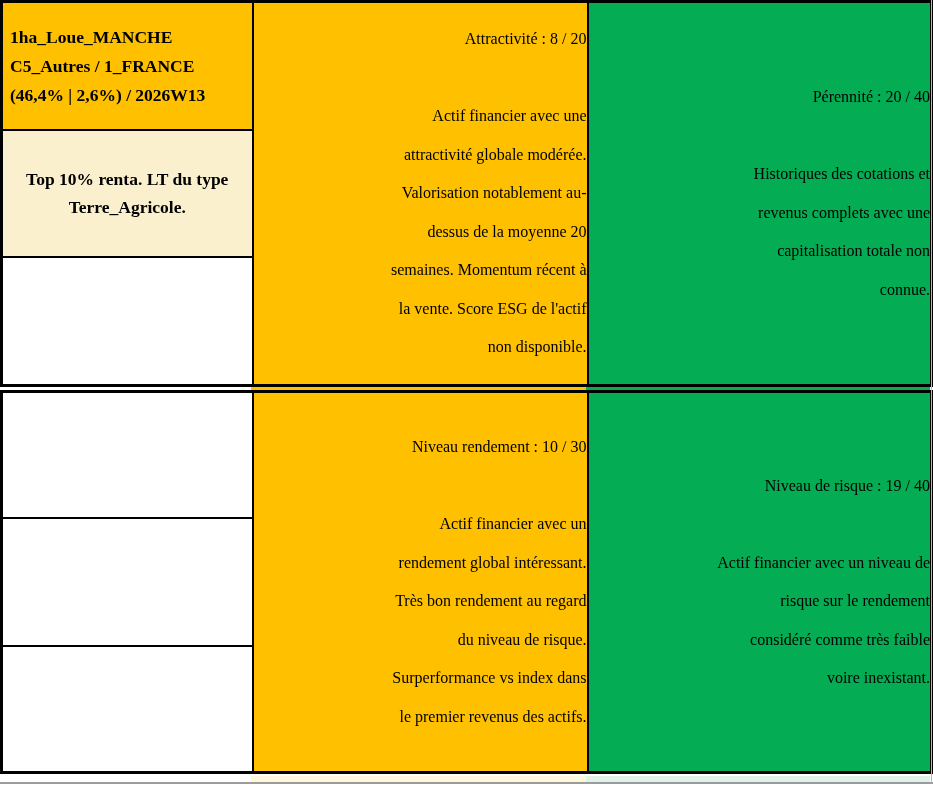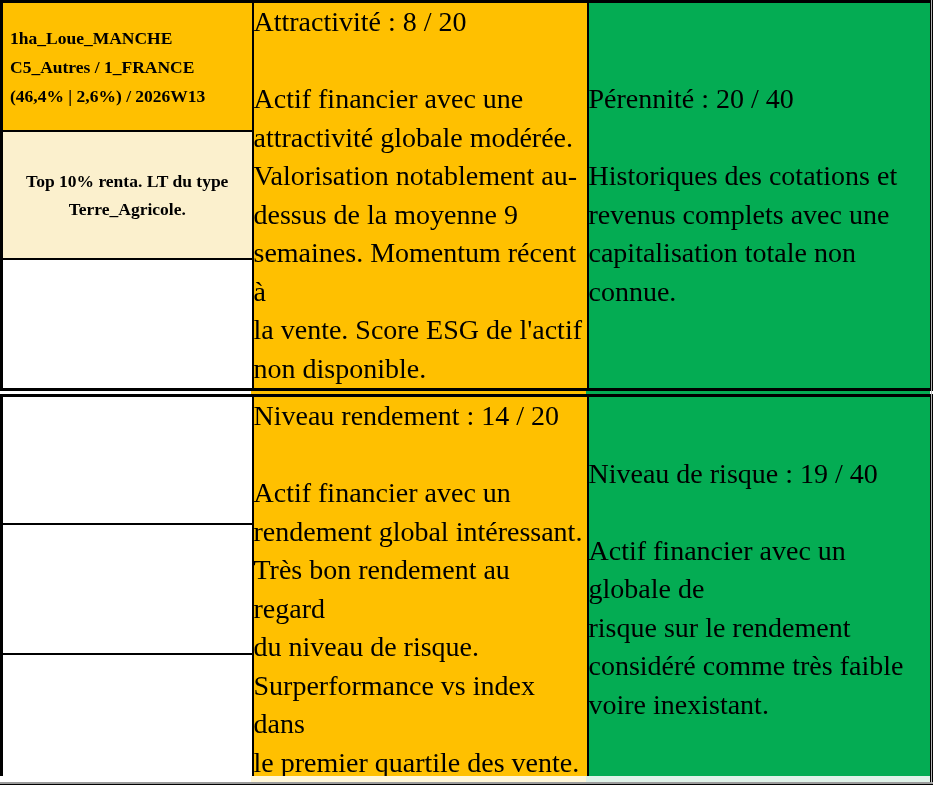--- a/index.html
+++ b/index.html
@@ -36,22 +36,22 @@
 
   .asset-title{
     font-size:17.5px;font-weight:bold;line-height:29px;
     padding:6px 6px 4px 7px;text-align:left;
   }
   .asset-note{
     font-size:17.5px;font-weight:bold;line-height:28px;
     text-align:center;padding:0 12px;
   }
   .score-cell{
-    text-align:left;
-    font-size:28px;
+    text-align:right;
+    font-size:16px;
     line-height:38.5px;
     padding:0 4px;
   }
   .score-title{margin-bottom:38.5px;}
   .score-body{white-space:pre-line;}
 
   .divider-strip{display:flex;width:930px;height:3px;}
   .divider-strip .seg1{width:251px;background:#ffffff;}
   .divider-strip .seg2{width:335px;background:#FFC000;}
   .divider-strip .seg3{width:344px;background:#04AC53;}
@@ -85,21 +85,21 @@
           <div>1ha_Loue_MANCHE</div>
           <div>C5_Autres / 1_FRANCE</div>
           <div>(46,4% | 2,6%) / 2026W13</div>
         </div>
       </td>
       <td class="orange-bg score-cell" rowspan="3">
         <div class="score-title">Attractivité : 8 / 20</div>
         <div class="score-body">Actif financier avec une
 attractivité globale modérée.
 Valorisation notablement au-
-dessus de la moyenne 9
+dessus de la moyenne 20
 semaines. Momentum récent à
 la vente. Score ESG de l'actif
 non disponible.</div>
       </td>
       <td class="green-bg score-cell dbl-left" rowspan="3">
         <div class="score-title">Pérennité : 20 / 40</div>
         <div class="score-body">Historiques des cotations et
 revenus complets avec une
 capitalisation totale non
 connue.</div>
@@ -125,31 +125,31 @@
   <table class="block">
     <colgroup>
         <col class="c-left">
         <col class="c-mid">
         <col class="c-right">
       </colgroup>
     <tbody>
         <tr style="height:126px;">
       <td class="white-bg"></td>
       <td class="orange-bg score-cell" rowspan="3">
-        <div class="score-title">Niveau rendement : 14 / 20</div>
+        <div class="score-title">Niveau rendement : 10 / 30</div>
         <div class="score-body">Actif financier avec un
 rendement global intéressant.
 Très bon rendement au regard
 du niveau de risque.
 Surperformance vs index dans
-le premier quartile des vente.</div>
+le premier revenus des actifs.</div>
       </td>
       <td class="green-bg score-cell dbl-left" rowspan="3">
         <div class="score-title">Niveau de risque : 19 / 40</div>
-        <div class="score-body">Actif financier avec un globale de
+        <div class="score-body">Actif financier avec un niveau de
 risque sur le rendement
 considéré comme très faible
 voire inexistant.</div>
       </td>
     </tr>
     <tr style="height:128px;">
       <td class="white-bg"></td>
     </tr>
     <tr style="height:127px;">
       <td class="white-bg"></td>

